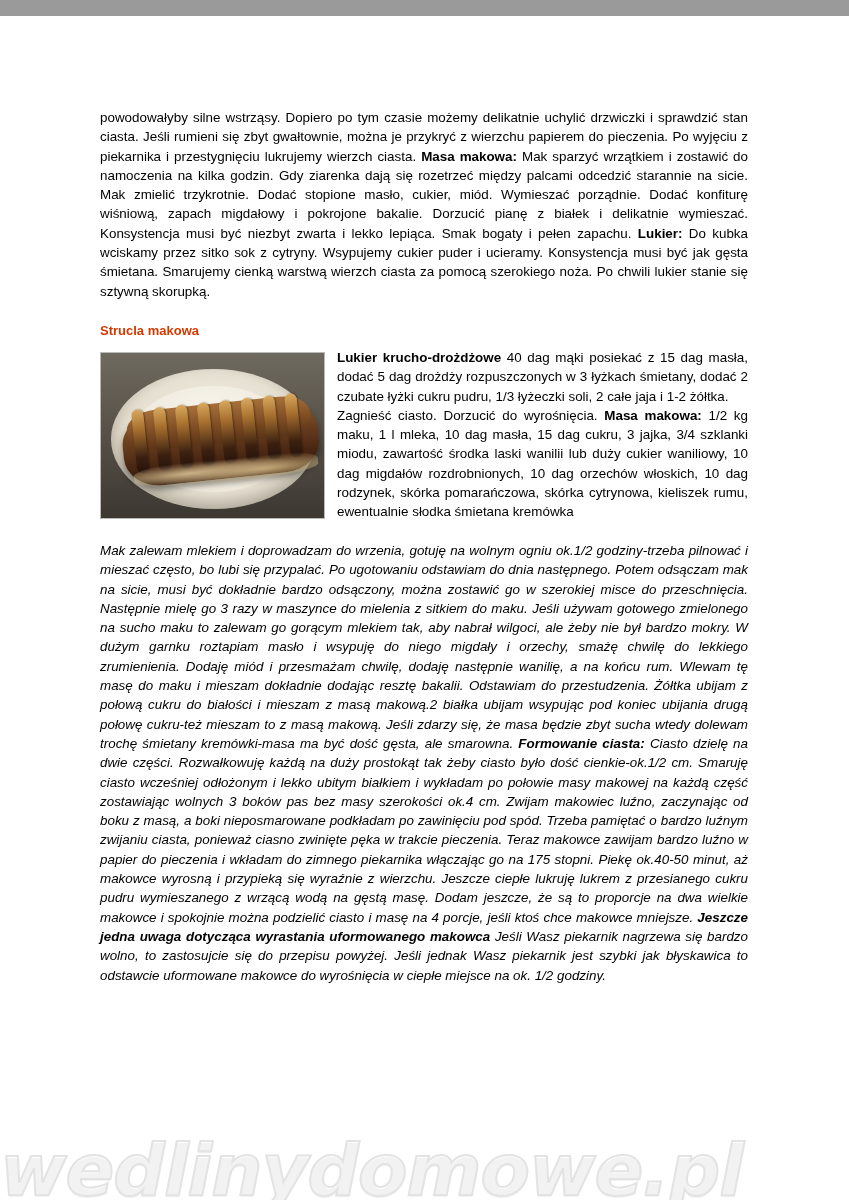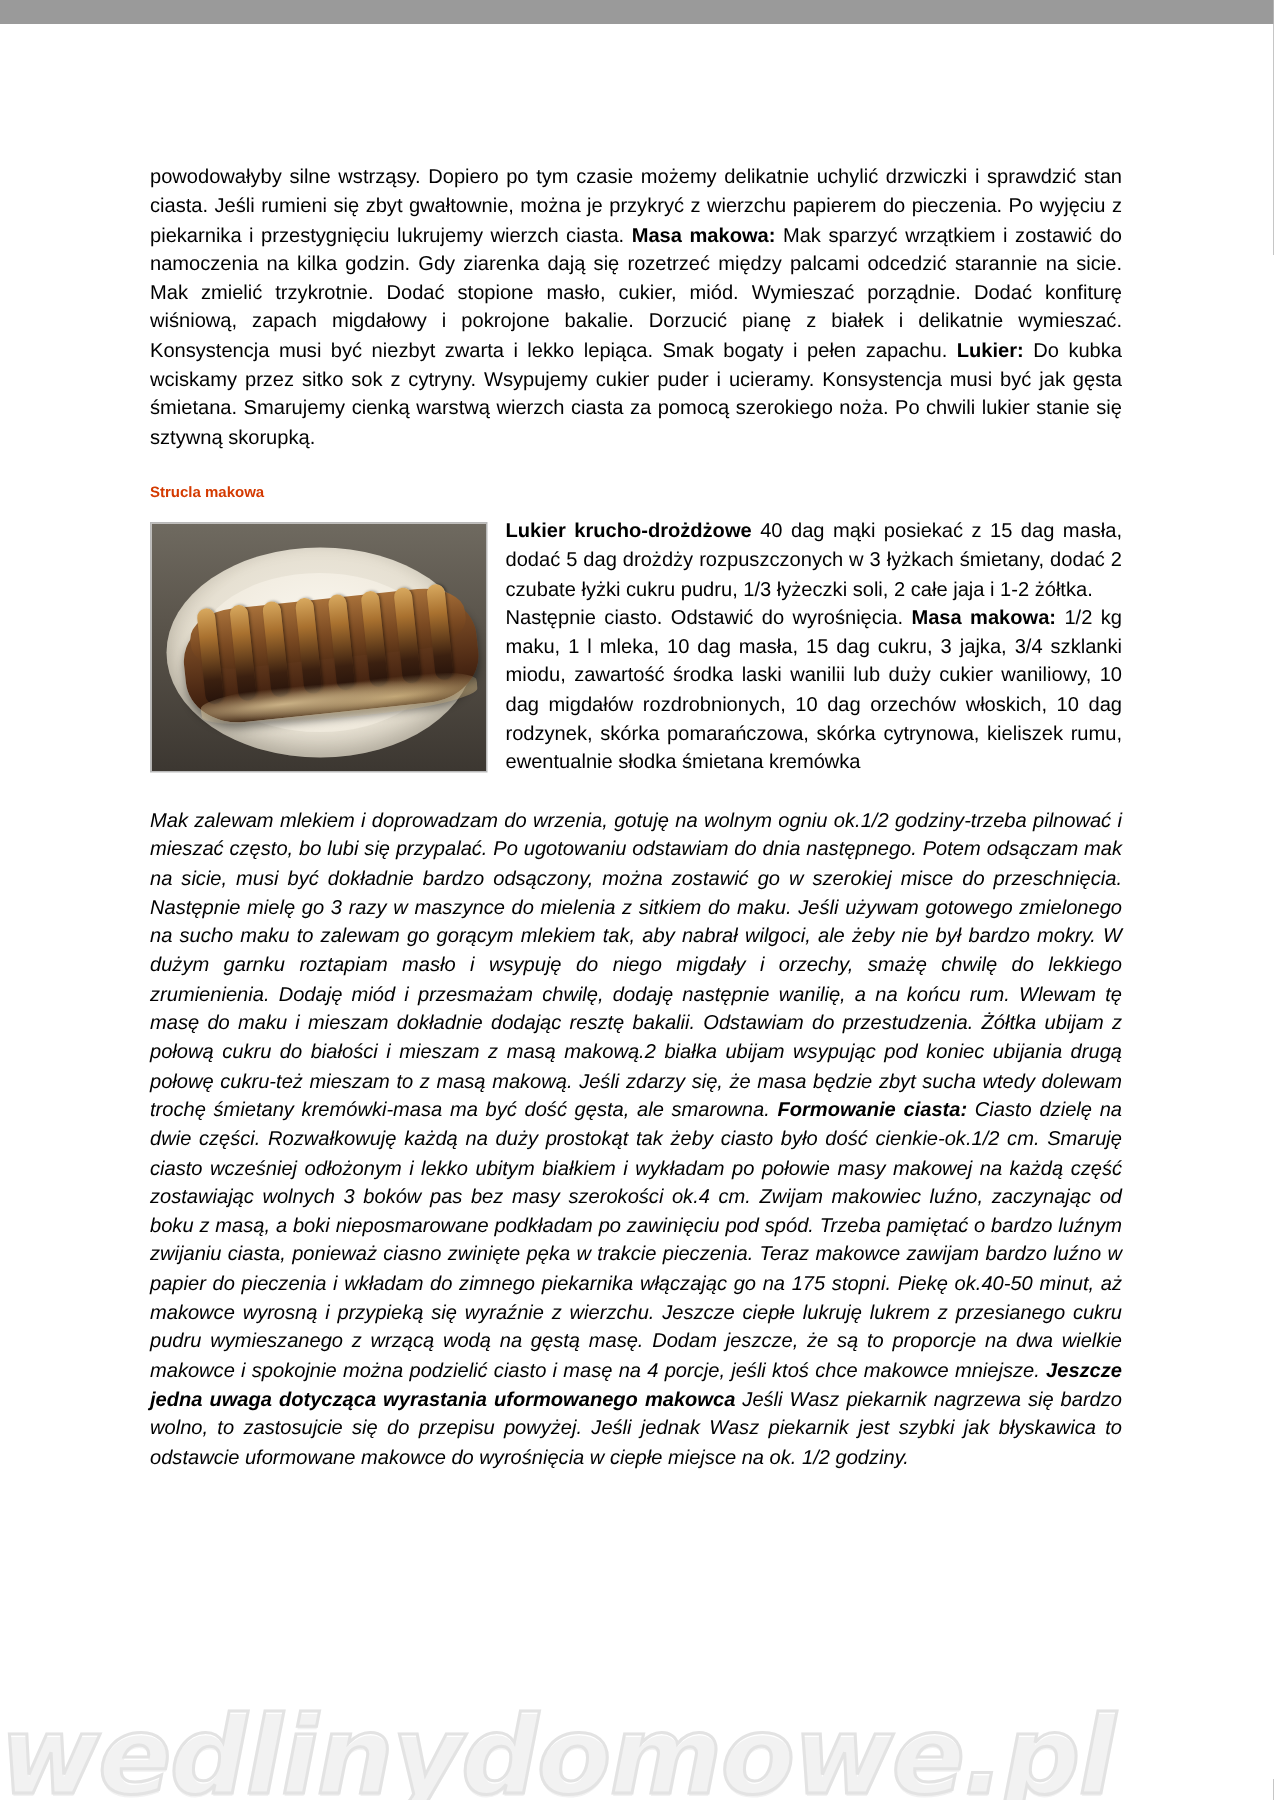--- a/index.html
+++ b/index.html
@@ -30,21 +30,21 @@
     font-size: 13.4px;
     line-height: 1.44;
     color: #000000;
     text-align: justify;
     text-justify: inter-word;
   }
   .b { font-weight: bold; }
   .section-title {
     color: #d43a00;
     font-weight: bold;
-    font-size: 10px;
+    font-size: 13px;
     margin: 0;
   }
   .title-strucla {
     margin-top: 22px;
   }
   .recipe-block {
     margin-top: 10px;
   }
   .recipe-img {
     float: left;
@@ -192,21 +192,21 @@
             <div class="slice" style="left:122px"></div>
             <div class="slice" style="left:144px"></div>
             <div class="slice" style="left:166px"></div>
             <div class="crumbs"></div>
           </div>
         </div>
       </div>
       <div class="recipe-text">
         <span class="b">Lukier krucho-drożdżowe</span><span> 40 dag mąki posiekać z 15 dag masła, dodać 5 dag drożdży rozpuszczonych w 3 łyżkach śmietany, dodać 2 czubate łyżki cukru pudru, 1/3 łyżeczki soli, 2 całe jaja i 1-2 żółtka.</span><br>
         <span>
-Następnie ciasto. Odstawić do wyrośnięcia.
+Zagnieść ciasto. Dorzucić do wyrośnięcia.
 </span>
         <span class="b">Masa makowa:</span><span> 1/2 kg maku, 1 l mleka, 10 dag masła, 15 dag cukru, 3 jajka, 3/4 szklanki miodu, zawartość środka laski wanilii lub duży cukier waniliowy, 10 dag migdałów rozdrobnionych, 10 dag orzechów włoskich, 10 dag rodzynek, skórka pomarańczowa, skórka cytrynowa, kieliszek rumu, ewentualnie słodka śmietana kremówka</span>
       </div>
       <div class="clear"></div>
     </div>
 
     <div class="para body-block">
       <span>Mak zalewam mlekiem i doprowadzam do wrzenia, gotuję na wolnym ogniu ok.1/2 godziny-trzeba pilnować i mieszać często, bo lubi się przypalać. Po ugotowaniu odstawiam do dnia następnego. Potem odsączam mak na sicie, musi być dokładnie bardzo odsączony, można zostawić go w szerokiej misce do przeschnięcia. Następnie mielę go 3 razy w maszynce do mielenia z sitkiem do maku. Jeśli używam gotowego zmielonego na sucho maku to zalewam go gorącym mlekiem tak, aby nabrał wilgoci, ale żeby nie był bardzo mokry. W dużym garnku roztapiam masło i wsypuję do niego migdały i orzechy, smażę chwilę do lekkiego zrumienienia. Dodaję miód i przesmażam chwilę, dodaję następnie wanilię, a na końcu rum. Wlewam tę masę do maku i mieszam dokładnie dodając resztę bakalii. Odstawiam do przestudzenia. Żółtka ubijam z połową cukru do białości i mieszam z masą makową.2 białka ubijam wsypując pod koniec ubijania drugą połowę cukru-też mieszam to z masą makową. Jeśli zdarzy się, że masa będzie zbyt sucha wtedy dolewam trochę śmietany kremówki-masa ma być dość gęsta, ale smarowna. </span><span class="b">Formowanie ciasta:</span><span> Ciasto dzielę na dwie części. Rozwałkowuję każdą na duży prostokąt tak żeby ciasto było dość cienkie-ok.1/2 cm. Smaruję ciasto wcześniej odłożonym i lekko ubitym białkiem i wykładam po połowie masy makowej na każdą część zostawiając wolnych 3 boków pas bez masy szerokości ok.4 cm. Zwijam makowiec luźno, zaczynając od boku z masą, a boki nieposmarowane podkładam po zawinięciu pod spód. Trzeba pamiętać o bardzo luźnym zwijaniu ciasta, ponieważ ciasno zwinięte pęka w trakcie pieczenia. Teraz makowce zawijam bardzo luźno w papier do pieczenia i wkładam do zimnego piekarnika włączając go na 175 stopni. Piekę ok.40-50 minut, aż makowce wyrosną i przypieką się wyraźnie z wierzchu. Jeszcze ciepłe lukruję lukrem z przesianego cukru pudru wymieszanego z wrzącą wodą na gęstą masę. Dodam jeszcze, że są to proporcje na dwa wielkie makowce i spokojnie można podzielić ciasto i masę na 4 porcje, jeśli ktoś chce makowce mniejsze. </span><span class="b">Jeszcze jedna uwaga dotycząca wyrastania uformowanego makowca</span><span> Jeśli Wasz piekarnik nagrzewa się bardzo wolno, to zastosujcie się do przepisu powyżej. Jeśli jednak Wasz piekarnik jest szybki jak błyskawica to odstawcie uformowane makowce do wyrośnięcia w ciepłe miejsce na ok. 1/2 godziny.</span>
     </div>
 

